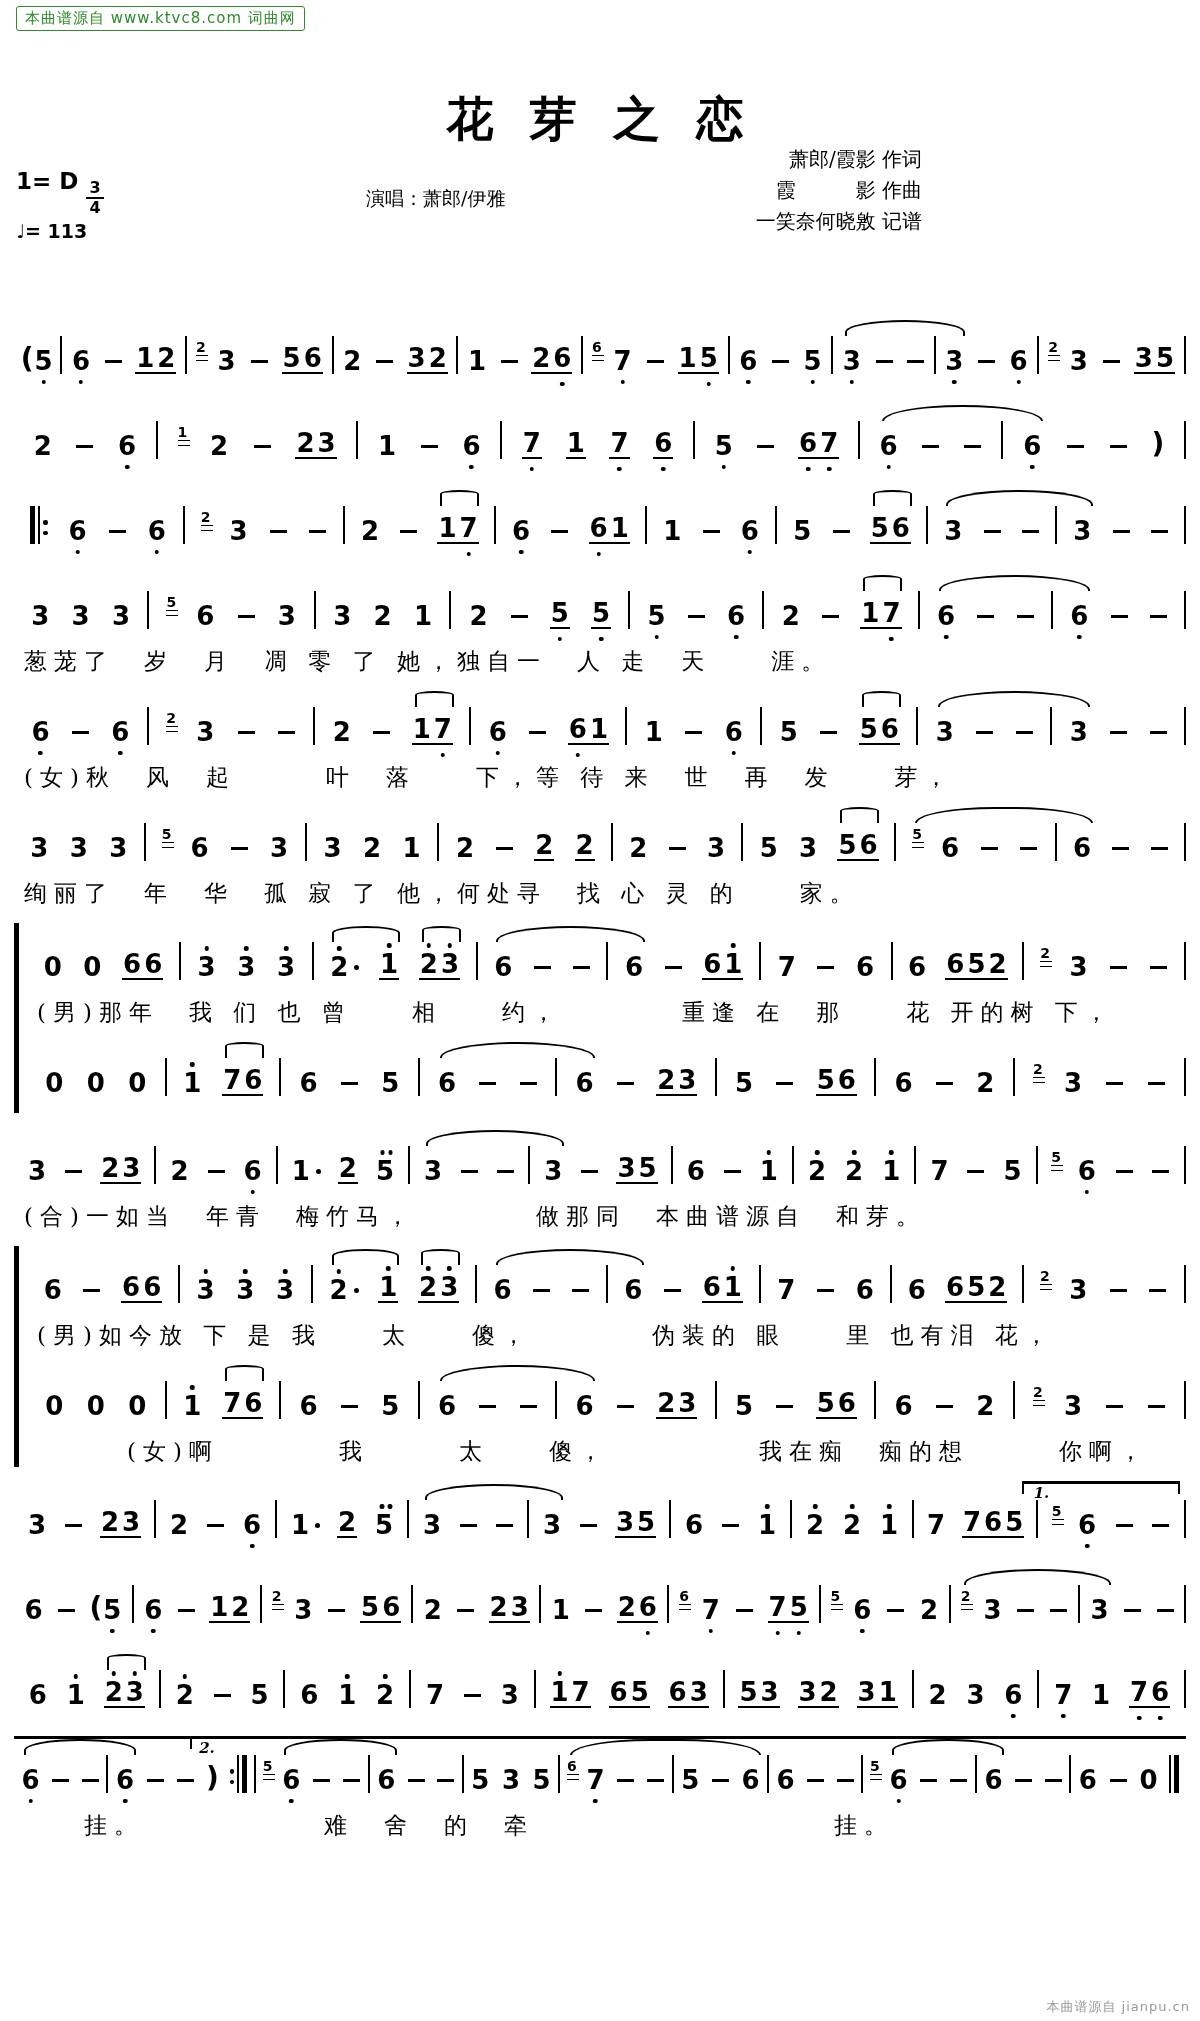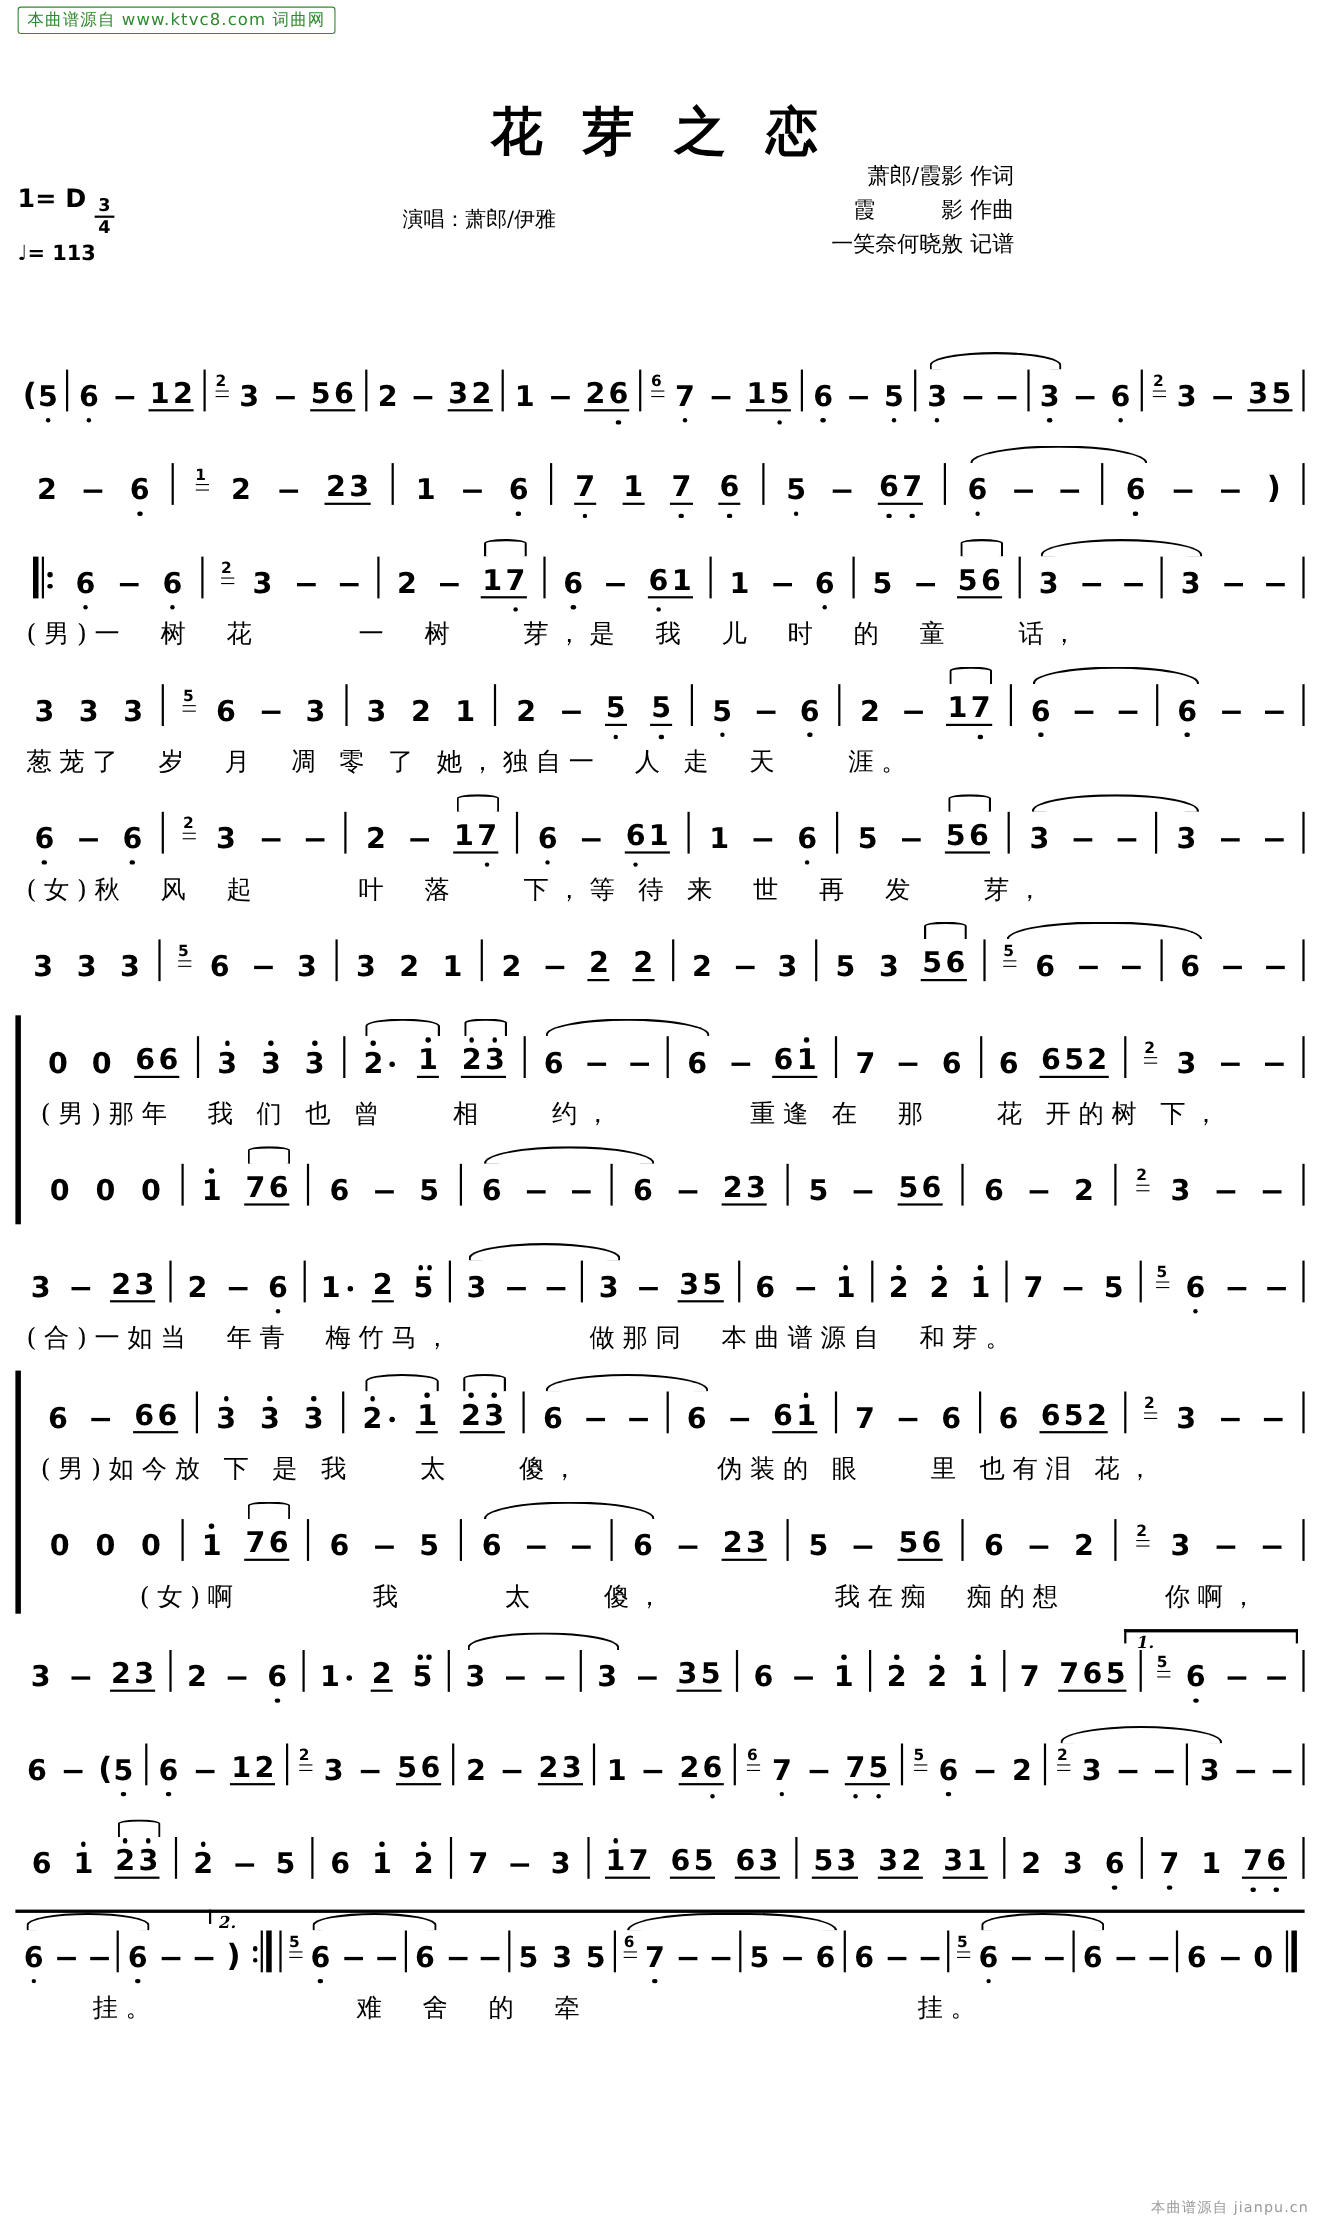--- a/index.html
+++ b/index.html
@@ -458,21 +458,20 @@
               </span>
             </span>
             <span class="dash"></span>
             <span class="dash"></span>
           </span>
           <span class="bl"></span>
           <div class="slur" style="left: 426px; width: 35px;"></div>
           <div class="slur" style="left: 859px; width: 35px;"></div>
           <div class="slur" style="left: 932px; width: 143px;"></div>
         </div>
-        <div class="lyrics">(男)一　树　花　　　一　树　　芽，是　我　儿　时　的　童　　话，</div>
       </div>
       <div class="sys" id="verse1-line-2">
         <div class="notes">
           <span class="measure" style="flex-grow: 3;">
             <span class="tok">
               <span class="beam">
                 <span class="n">3</span>
               </span>
             </span>
             <span class="tok">
@@ -835,20 +834,21 @@
                 <span class="n">6</span>
               </span>
             </span>
             <span class="dash"></span>
             <span class="dash"></span>
           </span>
           <span class="bl"></span>
           <div class="slur" style="left: 826px; width: 35px;"></div>
           <div class="slur" style="left: 901px; width: 174px;"></div>
         </div>
+        <div class="lyrics">绚丽了　年　华　孤 寂 了 他，何处寻　找 心 灵 的　　家。</div>
       </div>
       <div class="duet" id="duet-1">
         <div class="sys" id="duet1-male">
           <div class="notes">
             <span class="measure" style="flex-grow: 3;">
               <span class="tok">
                 <span class="beam">
                   <span class="n">0</span>
                 </span>
               </span>

